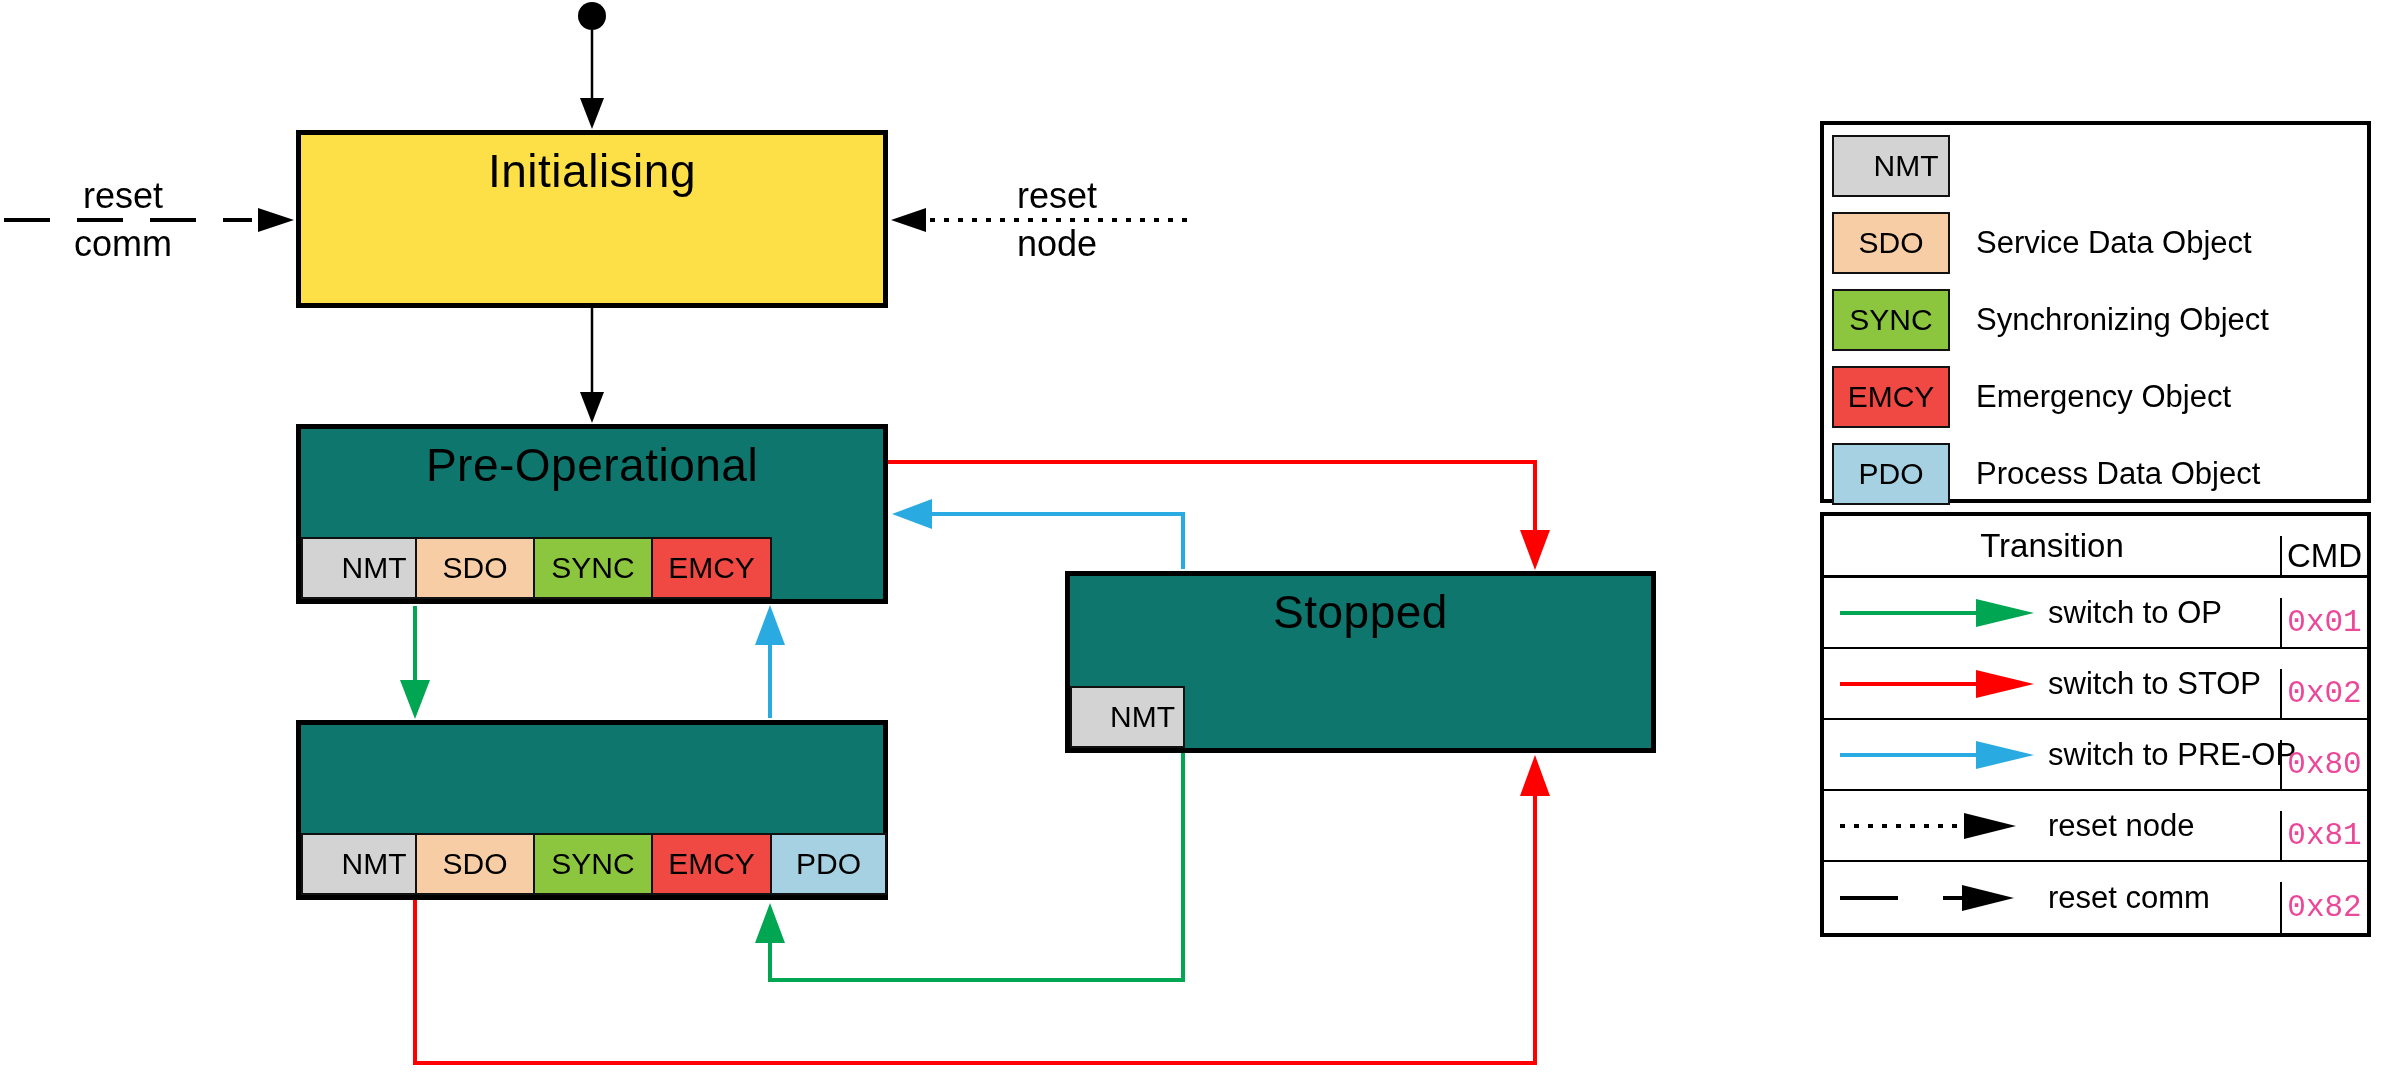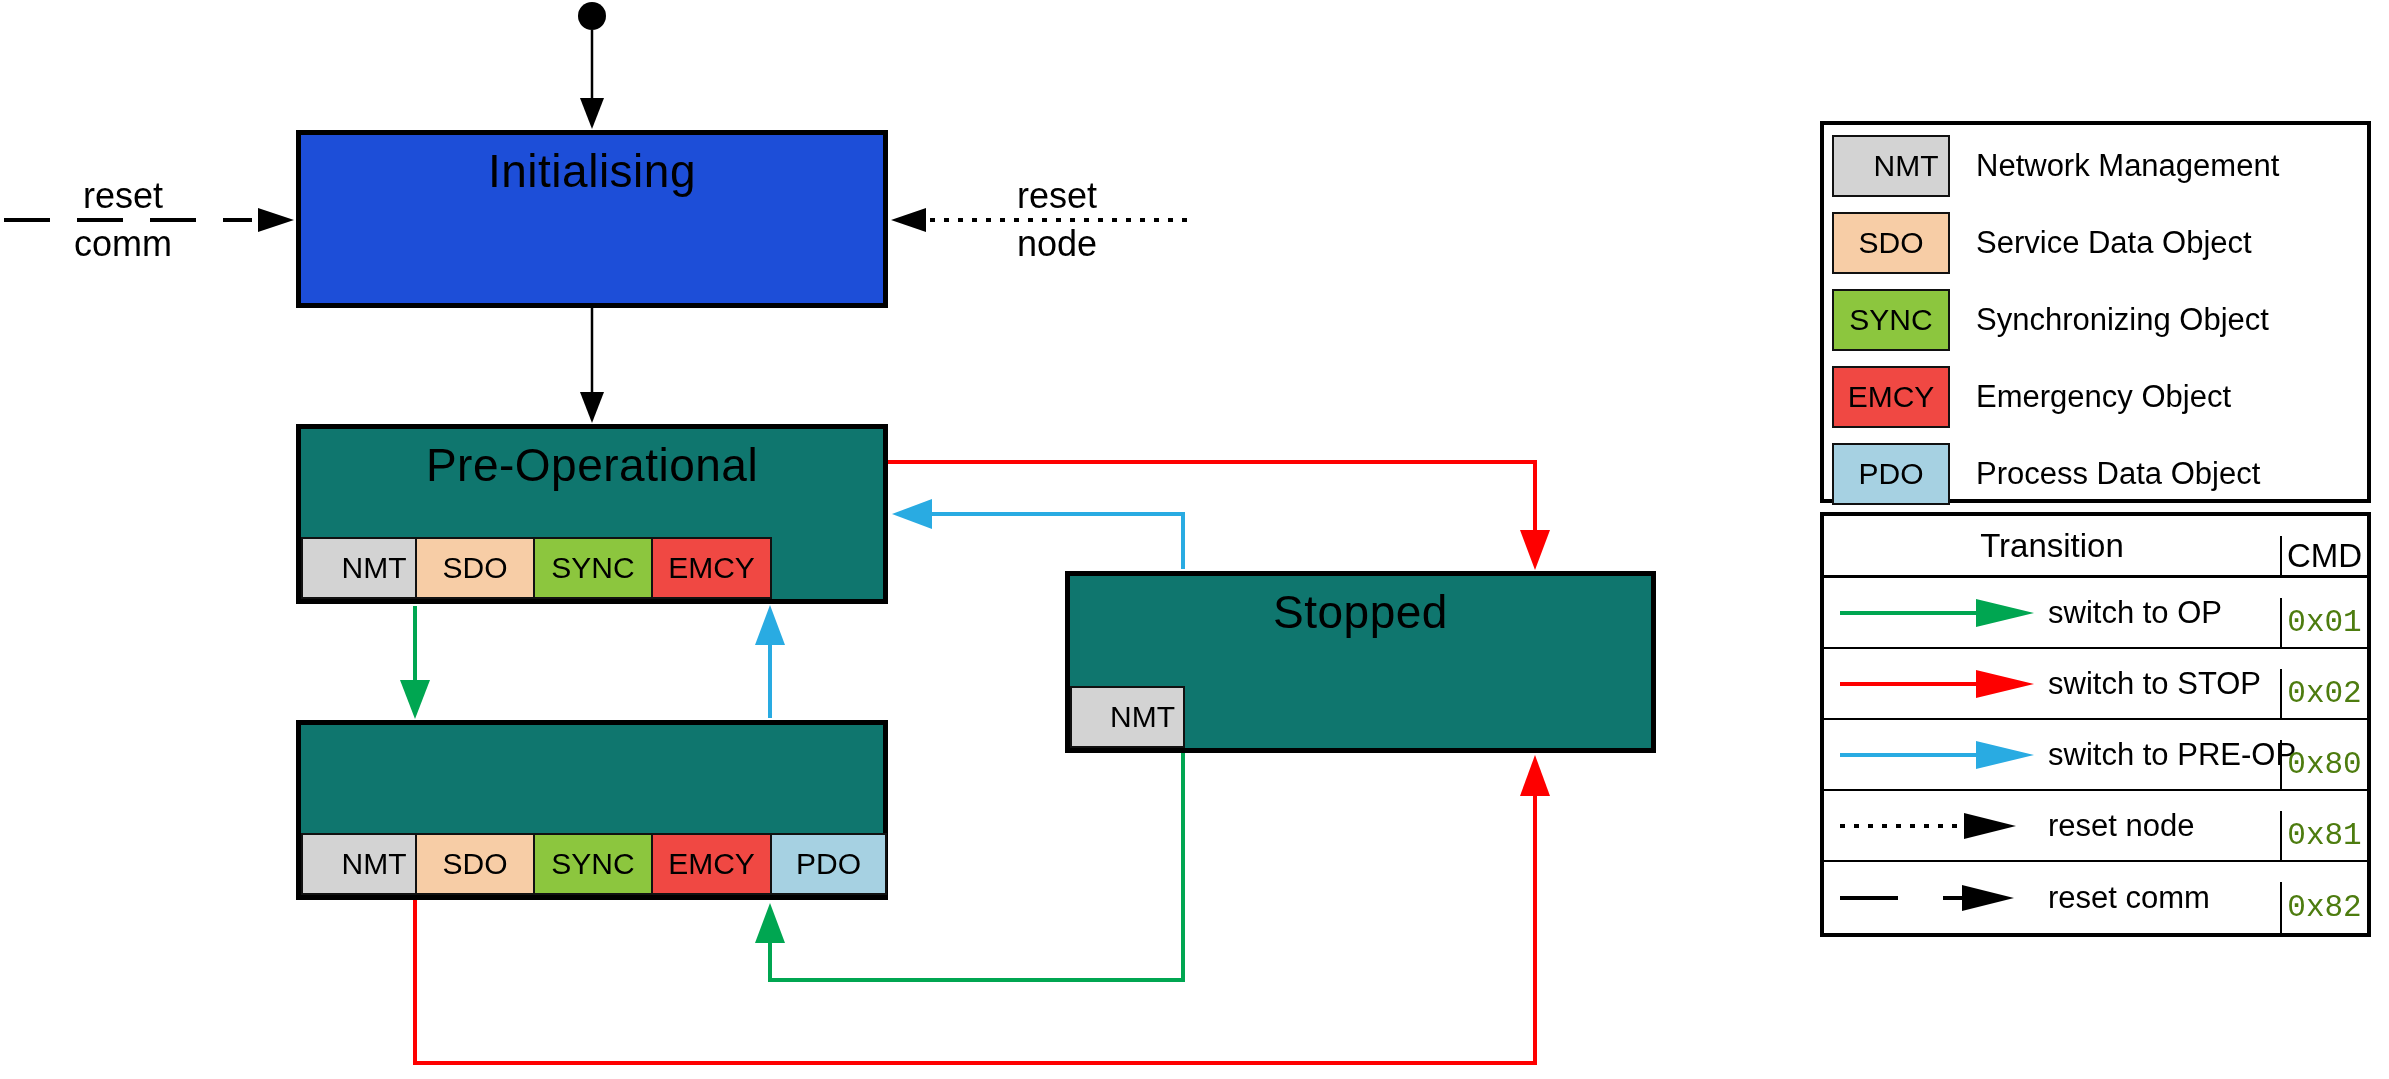--- a/index.html
+++ b/index.html
@@ -2,21 +2,21 @@
 <html><head>
 <meta charset="utf-8">
 <style>
   html,body{margin:0;padding:0;background:#ffffff;}
   .canvas{position:relative;width:2389px;height:1079px;background:#fff;
           font-family:"Liberation Sans", sans-serif;color:#000;overflow:hidden;}
   svg.wires{position:absolute;left:0;top:0;width:2389px;height:1079px;}
 
   
   .state{position:absolute;background:#0f766e;border:5px solid #000;box-sizing:border-box;}
-  .state.gray{background:#1d4ed8;}
+  .state.gray{background:#fde047;}
   .state-title{position:absolute;left:0;right:0;top:9px;text-align:center;
                font-size:46px;letter-spacing:0.5px;}
   .chips{position:absolute;left:0;bottom:0;height:62px;display:flex;}
   .chip{height:62px;box-sizing:border-box;border:2px solid #111;display:flex;
         align-items:center;justify-content:center;font-size:30px;}
   .chip+.chip{border-left:2px solid #111;margin-left:-2px;}
   .chip-nmt{background:#d3d3d3;padding-left:30px;}
   .chip-sdo{background:#f7cda6;}
   .chip-sync{background:#8cc63e;}
   .chip-emcy{background:#f04843;}
@@ -39,21 +39,21 @@
   .t-header{display:flex;height:63px;border-bottom:3px solid #000;box-sizing:border-box;}
   .t-row{display:flex;height:72px;border-bottom:2px solid #000;box-sizing:border-box;}
   .t-row:last-child{border-bottom:none;}
   .t-c1{width:456px;box-sizing:border-box;display:flex;align-items:center;}
   .t-c2{flex:1;border-left:2px solid #000;box-sizing:border-box;display:flex;
         align-items:center;justify-content:center;margin-top:20px;}
   .t-header .t-c1{justify-content:center;font-size:33px;}
   .t-header .t-c2{font-size:33px;}
   .t-arrow{width:210px;flex:none;margin-left:14px;}
   .t-label{font-size:31px;white-space:nowrap;}
-  .t-cmd{font-family:"Liberation Mono","DejaVu Sans Mono",monospace;font-size:31px;color:#4d7c0f;}
+  .t-cmd{font-family:"Liberation Mono","DejaVu Sans Mono",monospace;font-size:31px;color:#ec4899;}
 </style>
 </head>
 <body>
 
 <div class="canvas">
 
   <svg class="wires" viewBox="0 0 2389 1079">
 
     <circle cx="592" cy="16" r="14" fill="#000"></circle>
     <line x1="592" y1="30" x2="592" y2="102" stroke="#000" stroke-width="2.5"></line>
@@ -124,21 +124,20 @@
   </div>
 
   <div class="edge-label" style="left:972px;top:176px;">
     <div>reset</div>
     <div style="margin-top:8px;">node</div>
   </div>
 
   <div class="legend">
     <div class="legend-row" style="top:10px;">
       <div class="legend-chip chip-nmt">NMT</div>
-      <div class="legend-text">Network Management</div>
     </div>
     <div class="legend-row" style="top:87px;">
       <div class="legend-chip chip-sdo">SDO</div>
       <div class="legend-text">Service Data Object</div>
     </div>
     <div class="legend-row" style="top:164px;">
       <div class="legend-chip chip-sync">SYNC</div>
       <div class="legend-text">Synchronizing Object</div>
     </div>
     <div class="legend-row" style="top:241px;">

